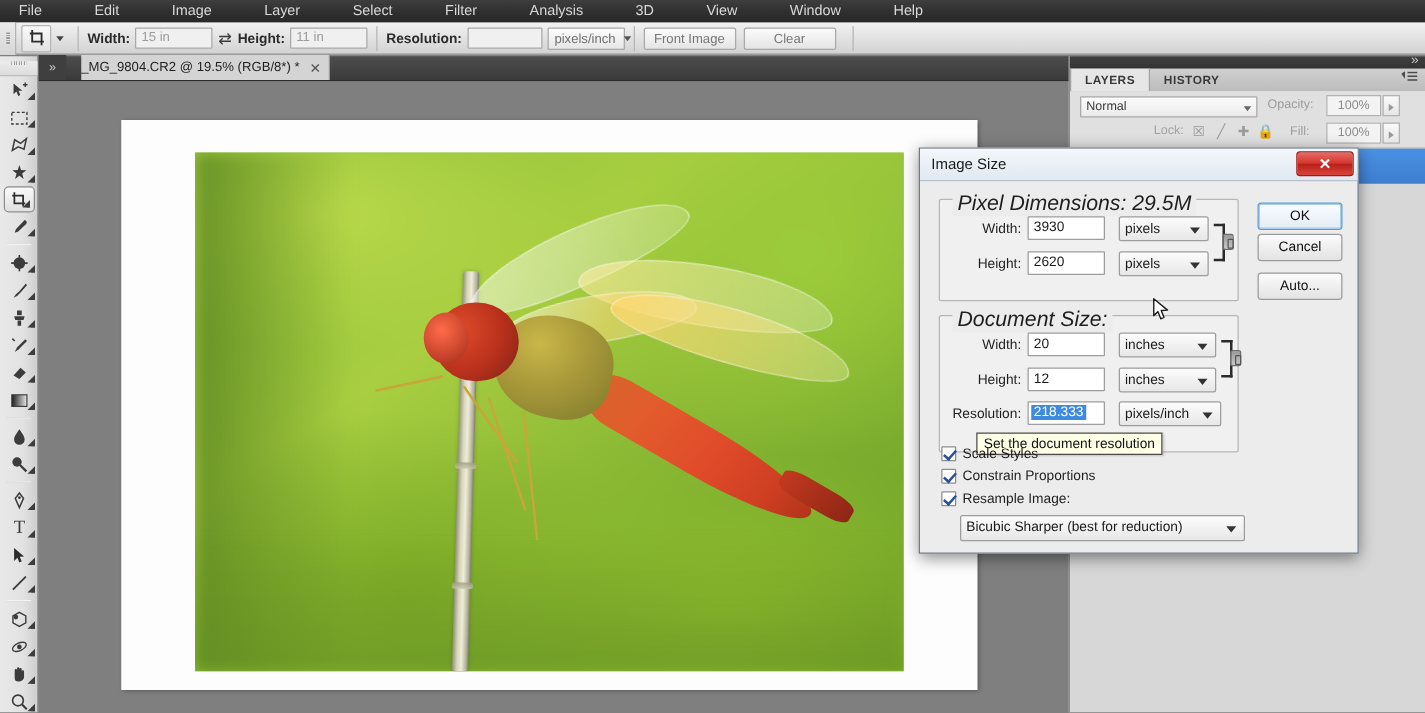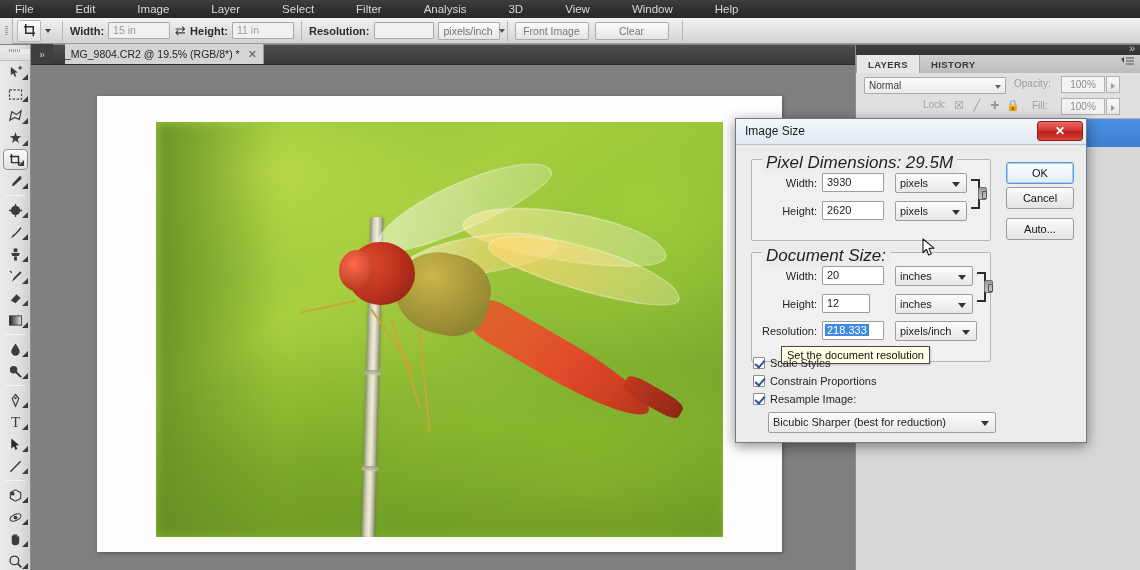--- a/index.html
+++ b/index.html
@@ -681,21 +681,21 @@
 
     <div class="group" style="left:15px; top:133px; width:240px; height:110px;">
       <div class="group-legend" style="background:#ececec;">Document Size:</div>
       <div class="fld-label" style="left:10px; top:17px; width:55px;">Width:</div>
       <div class="fld-input" style="left:70px; top:13px; width:62px;">20</div>
       <div class="dd" style="left:143px; top:13px; width:78px;">
         <span>inches</span>
         <span class="arr"></span>
       </div>
       <div class="fld-label" style="left:7px; top:45px; width:58px;">Height:</div>
-      <div class="fld-input" style="left:70px; top:41px; width:48px;">12</div>
+      <div class="fld-input" style="left:70px; top:41px; width:62px;">12</div>
       <div class="dd" style="left:143px; top:41px; width:78px;">
         <span>inches</span>
         <span class="arr"></span>
       </div>
       <div class="fld-label" style="left:-3px; top:72px; width:68px;">Resolution:</div>
       <div class="fld-input sel-text" style="left:70px; top:68px; width:62px;"><span>218.333</span></div>
       <div class="dd" style="left:143px; top:68px; width:82px;">
         <span>pixels/inch</span>
         <span class="arr"></span>
       </div>

